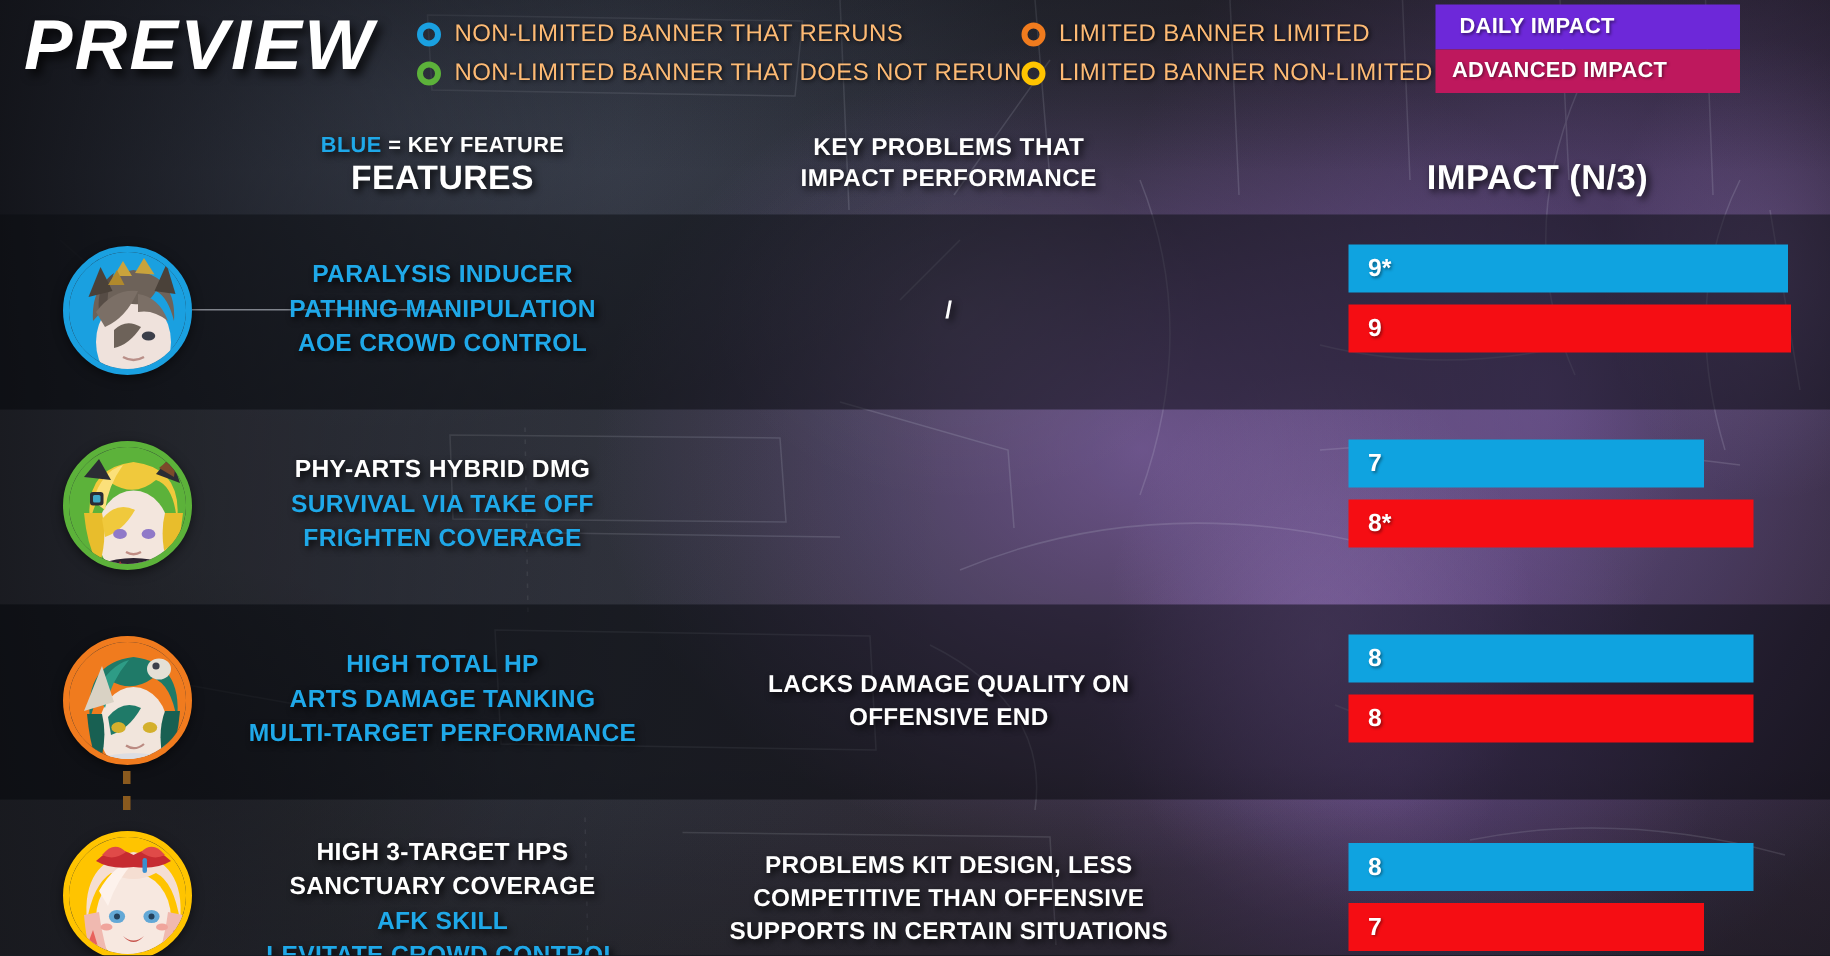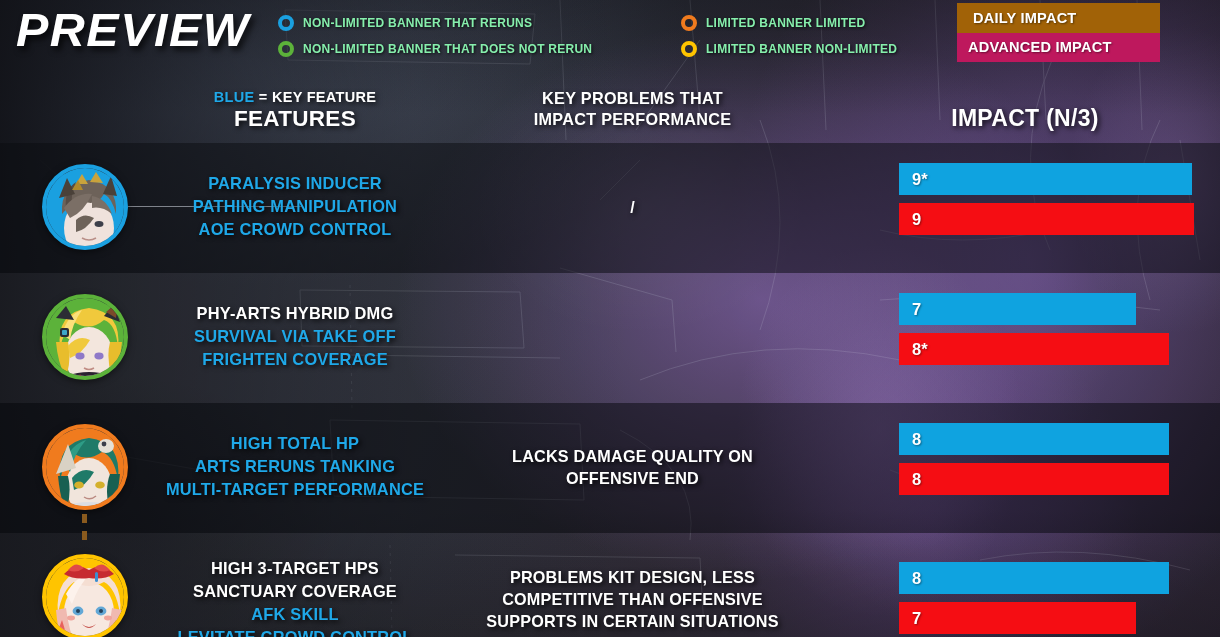--- a/index.html
+++ b/index.html
@@ -67,34 +67,34 @@
   .legend-item {
     display: flex; align-items: center; gap: 9px;
     height: 26px;
   }
   .ring {
     width: 16px; height: 16px; border-radius: 50%;
     border: 4px solid #1aa0e0; flex: 0 0 auto;
     background: transparent;
   }
   .legend-label {
-    font-size: 12px; font-weight: bold; color: #86efac;
+    font-size: 16px; font-weight: normal; color: #fdba74;
     letter-spacing: .25px; white-space: nowrap;
     text-shadow: 1px 1px 3px rgba(0,0,0,0.8);
   }
 
   .badges { position: absolute; left: 957px; top: 3px; width: 203px; }
   .badge {
     height: 30px; line-height: 30px;
     padding-left: 11px;
     font-size: 14.6px; font-weight: bold; color: #fff;
     letter-spacing: .2px;
     text-shadow: 1px 1px 2px rgba(0,0,0,0.45);
   }
-  .badge.daily    { background: #a16207; padding-left: 16px; }
+  .badge.daily    { background: #6d28d9; padding-left: 16px; }
   .badge.advanced { background: #be185d; height: 29px; line-height: 29px; }
 
   
   .col-head {
     position: absolute; text-align: center; color: #ffffff;
     font-weight: bold; letter-spacing: .3px;
     text-shadow: 2px 2px 5px rgba(0,0,0,0.8);
   }
   #head-features { left: 150px; top: 89px; width: 290px; }
   #head-features .sub { font-size: 14.5px; margin-bottom: 1px; }
@@ -344,21 +344,21 @@
             <path d="M18 78 Q43 70 68 78 L68 86 L18 86 Z" fill="#dcdde2"></path>
             <path d="M22 80 L64 80" stroke="#53555e" stroke-width="2"></path>
             <path d="M22 84 L64 84" stroke="#53555e" stroke-width="2"></path>
           </svg>
         </div>
       </div>
     </div>
     <div class="connector-v" style="left:82px; top:111px; height:34px;"></div>
     <div class="features" style="top:29px;">
       <div class="key">HIGH TOTAL HP</div>
-      <div class="key">ARTS RERUNS TANKING</div>
+      <div class="key">ARTS DAMAGE TANKING</div>
       <div class="key">MULTI-TARGET PERFORMANCE</div>
     </div>
     <div class="problems" style="top:42px;">
       <div>LACKS DAMAGE QUALITY ON</div>
       <div>OFFENSIVE END</div>
     </div>
     <div class="bars">
       <div class="bar daily" style="width:270px;">8</div>
       <div class="bar advanced" style="width:270px;">8</div>
     </div>

